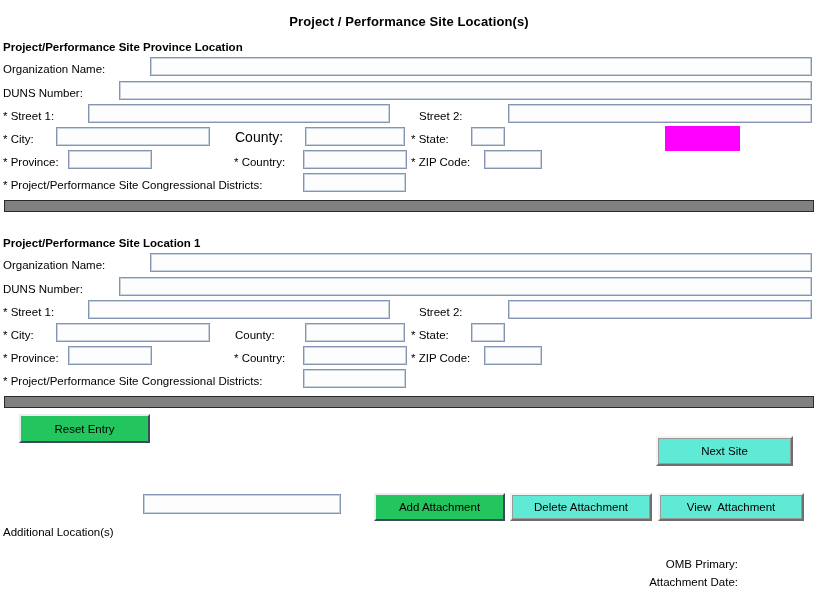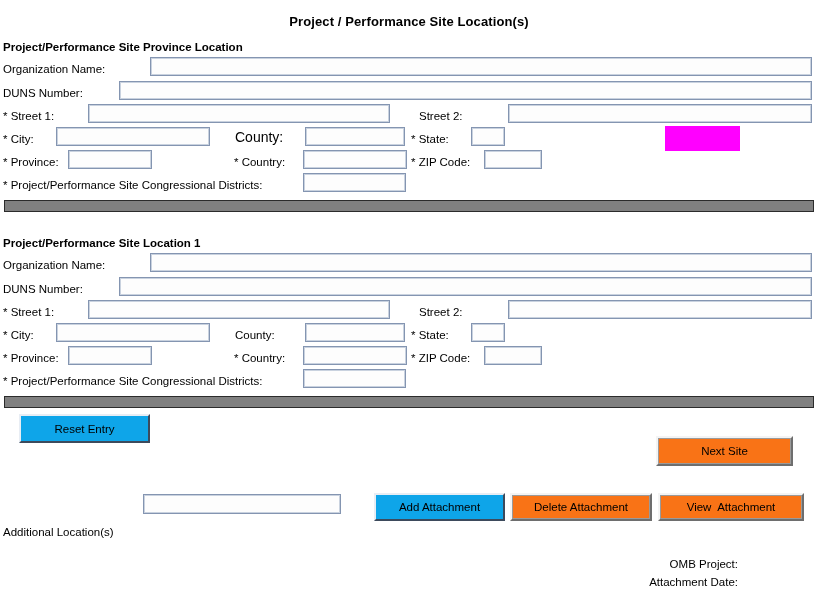--- a/index.html
+++ b/index.html
@@ -79,28 +79,28 @@
     display: flex;
     align-items: center;
     justify-content: center;
     font-size: 11.5px;
     color: #000;
     white-space: pre;
     cursor: default;
     user-select: none;
   }
   .btn-blue {
-    background: #0ea5e9;
+    background: #22c55e;
     border-top: 2px solid #e8edf4;
     border-left: 2px solid #e8edf4;
     border-right: 2px solid #3d4a5c;
     border-bottom: 2px solid #3d4a5c;
   }
   .btn-white {
-    background: #f97316;
+    background: #5eead4;
     border-top: 2px solid #f4f4f4;
     border-left: 2px solid #f4f4f4;
     border-right: 2px solid #6e6e6e;
     border-bottom: 2px solid #6e6e6e;
     outline: 1px solid #9a9a9a;
     outline-offset: -3px;
   }
 
   
   .omb-line {
@@ -185,16 +185,16 @@
 
 <div class="abs lbl" style="left:3px; top:502px;margin-top:23px;">Additional Location(s)</div>
 <input class="abs field tall" style="left: 143px; top: 494px; width: 198px;" type="text" value="">
 
 <div class="abs btn btn-blue" style="left:362px; top:493px; width:131px; height:28px;margin-left:12px;">Add Attachment</div>
 
 <div class="abs btn btn-white" style="left:510px; top:493px; width:142px; height:28px;">Delete Attachment</div>
 
 <div class="abs btn btn-white" style="left:658px; top:493px; width:146px; height:28px;">View  Attachment</div>
 
-<div class="abs omb-line" style="left:520px; top:558px; width:218px;">OMB Project:</div>
+<div class="abs omb-line" style="left:520px; top:558px; width:218px;">OMB Primary:</div>
 <div class="abs omb-line" style="left:520px; top:576px; width:218px;">Attachment Date:</div>
 <div class="abs omb-line" style="left:742px; top:558px; width:72px; text-align:left;"></div>
 <div class="abs omb-line" style="left:742px; top:576px; width:72px; text-align:left;"></div>
 
 </body></html>

